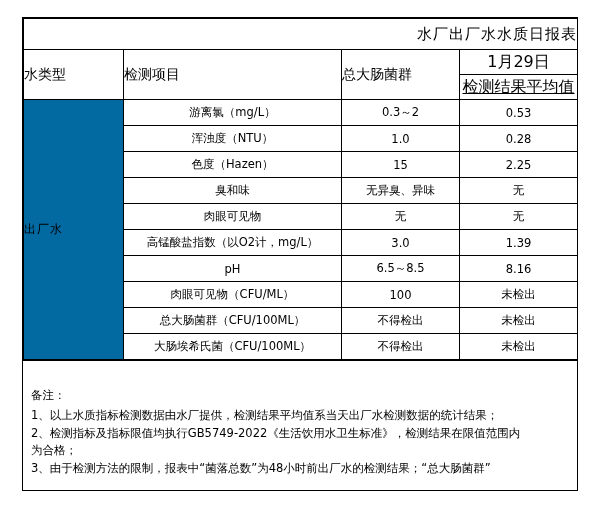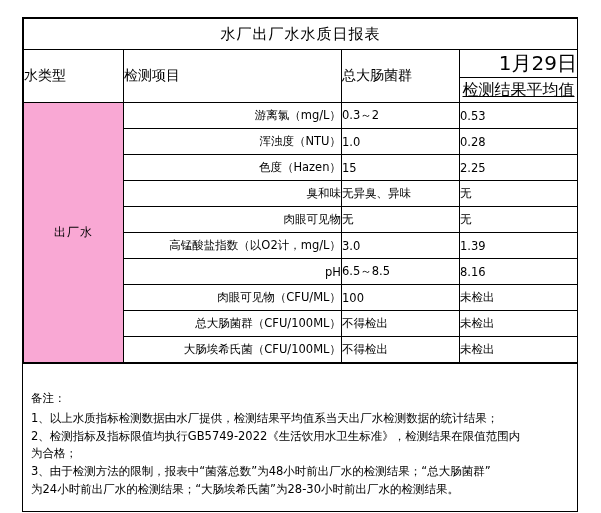--- a/index.html
+++ b/index.html
@@ -27,60 +27,61 @@
     border-collapse: collapse;
     table-layout: fixed;
   }
   table.report td, table.report th {
     border: 1px solid #000;
     font-weight: normal;
     padding: 0;
   }
   .title-cell {
     height: 30px;
-    text-align: center;
+    text-align: right;
     font-size: 15px;
     font-weight: bold;
     letter-spacing: 1px;
   }
   .hdr {
     text-align: left;
     font-size: 14px;
     font-weight: bold;
     height: 24px;
   }
   .hdr-date {
-    text-align: right;
-    font-size: 20px;
+    text-align: center;
+    font-size: 16px;
     font-weight: bold;
     height: 24px;
   }
   .hdr-sub {
     text-align: center;
     font-size: 16px;
     height: 24px;
     text-decoration: underline;
   }
   .cat-cell {
-    background: #f9a8d4;
-    text-align: center;
+    background: #0369a1;
+    text-align: left;
     font-size: 12px;
     font-weight: bold;
     letter-spacing: 1px;
   }
   .item-cell {
     font-size: 11.5px;
     font-weight: bold;
     padding-left: 8px;
     height: 25px;
-    text-align: right;
+    text-align: center;
     white-space: nowrap;
   }
   .val-cell {
     font-size: 11.5px;
+    text-align: center;
     height: 25px;
   }
   .notes {
     border-top: 1px solid #000;
     padding: 26px 8px 12px 8px;
     font-size: 11.5px;
     line-height: 1.55;
   }
   .notes .note-line {
     white-space: nowrap;
@@ -167,15 +168,14 @@
       </tr>
     </tbody>
   </table>
 
   <div class="notes">
     <div class="note-line note-head">备注：</div>
     <div class="note-line">1、以上水质指标检测数据由水厂提供，检测结果平均值系当天出厂水检测数据的统计结果；</div>
     <div class="note-line">2、检测指标及指标限值均执行GB5749-2022《生活饮用水卫生标准》，检测结果在限值范围内</div>
     <div class="note-line">为合格；</div>
     <div class="note-line">3、由于检测方法的限制，报表中“菌落总数”为48小时前出厂水的检测结果；“总大肠菌群”</div>
-    <div class="note-line">为24小时前出厂水的检测结果；“大肠埃希氏菌”为28-30小时前出厂水的检测结果。</div>
   </div>
 </div>
 
 </body></html>

